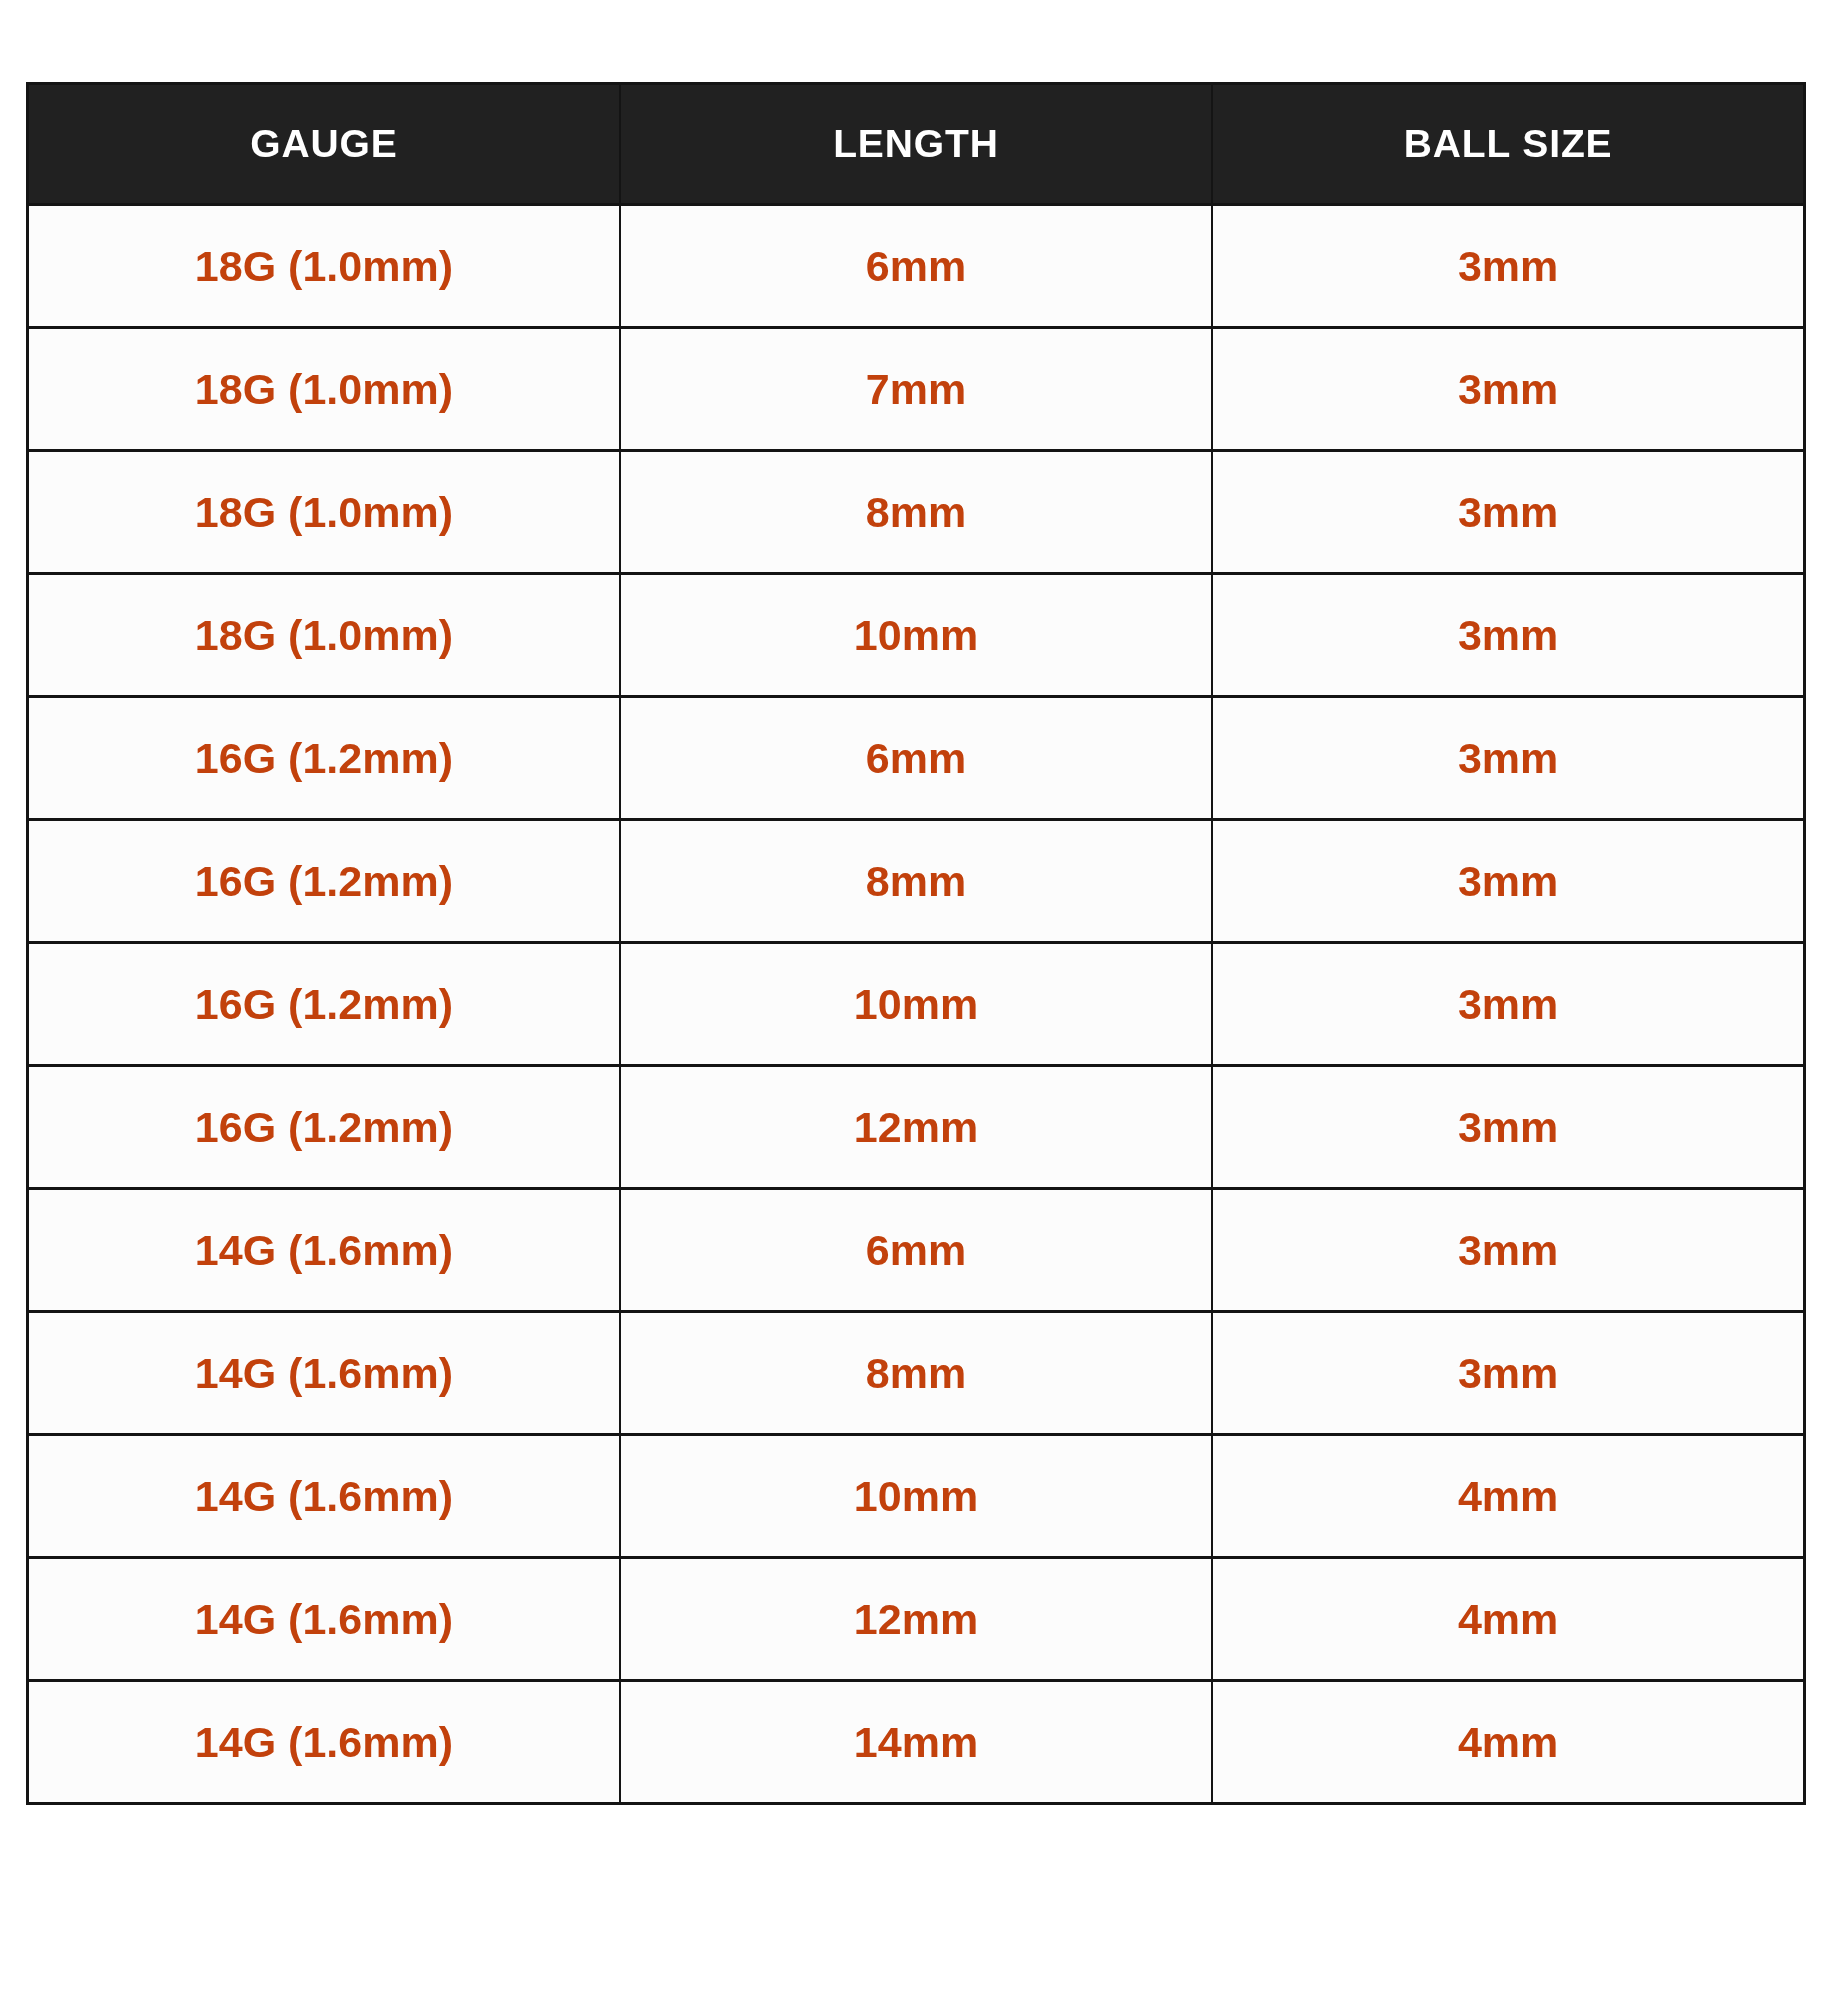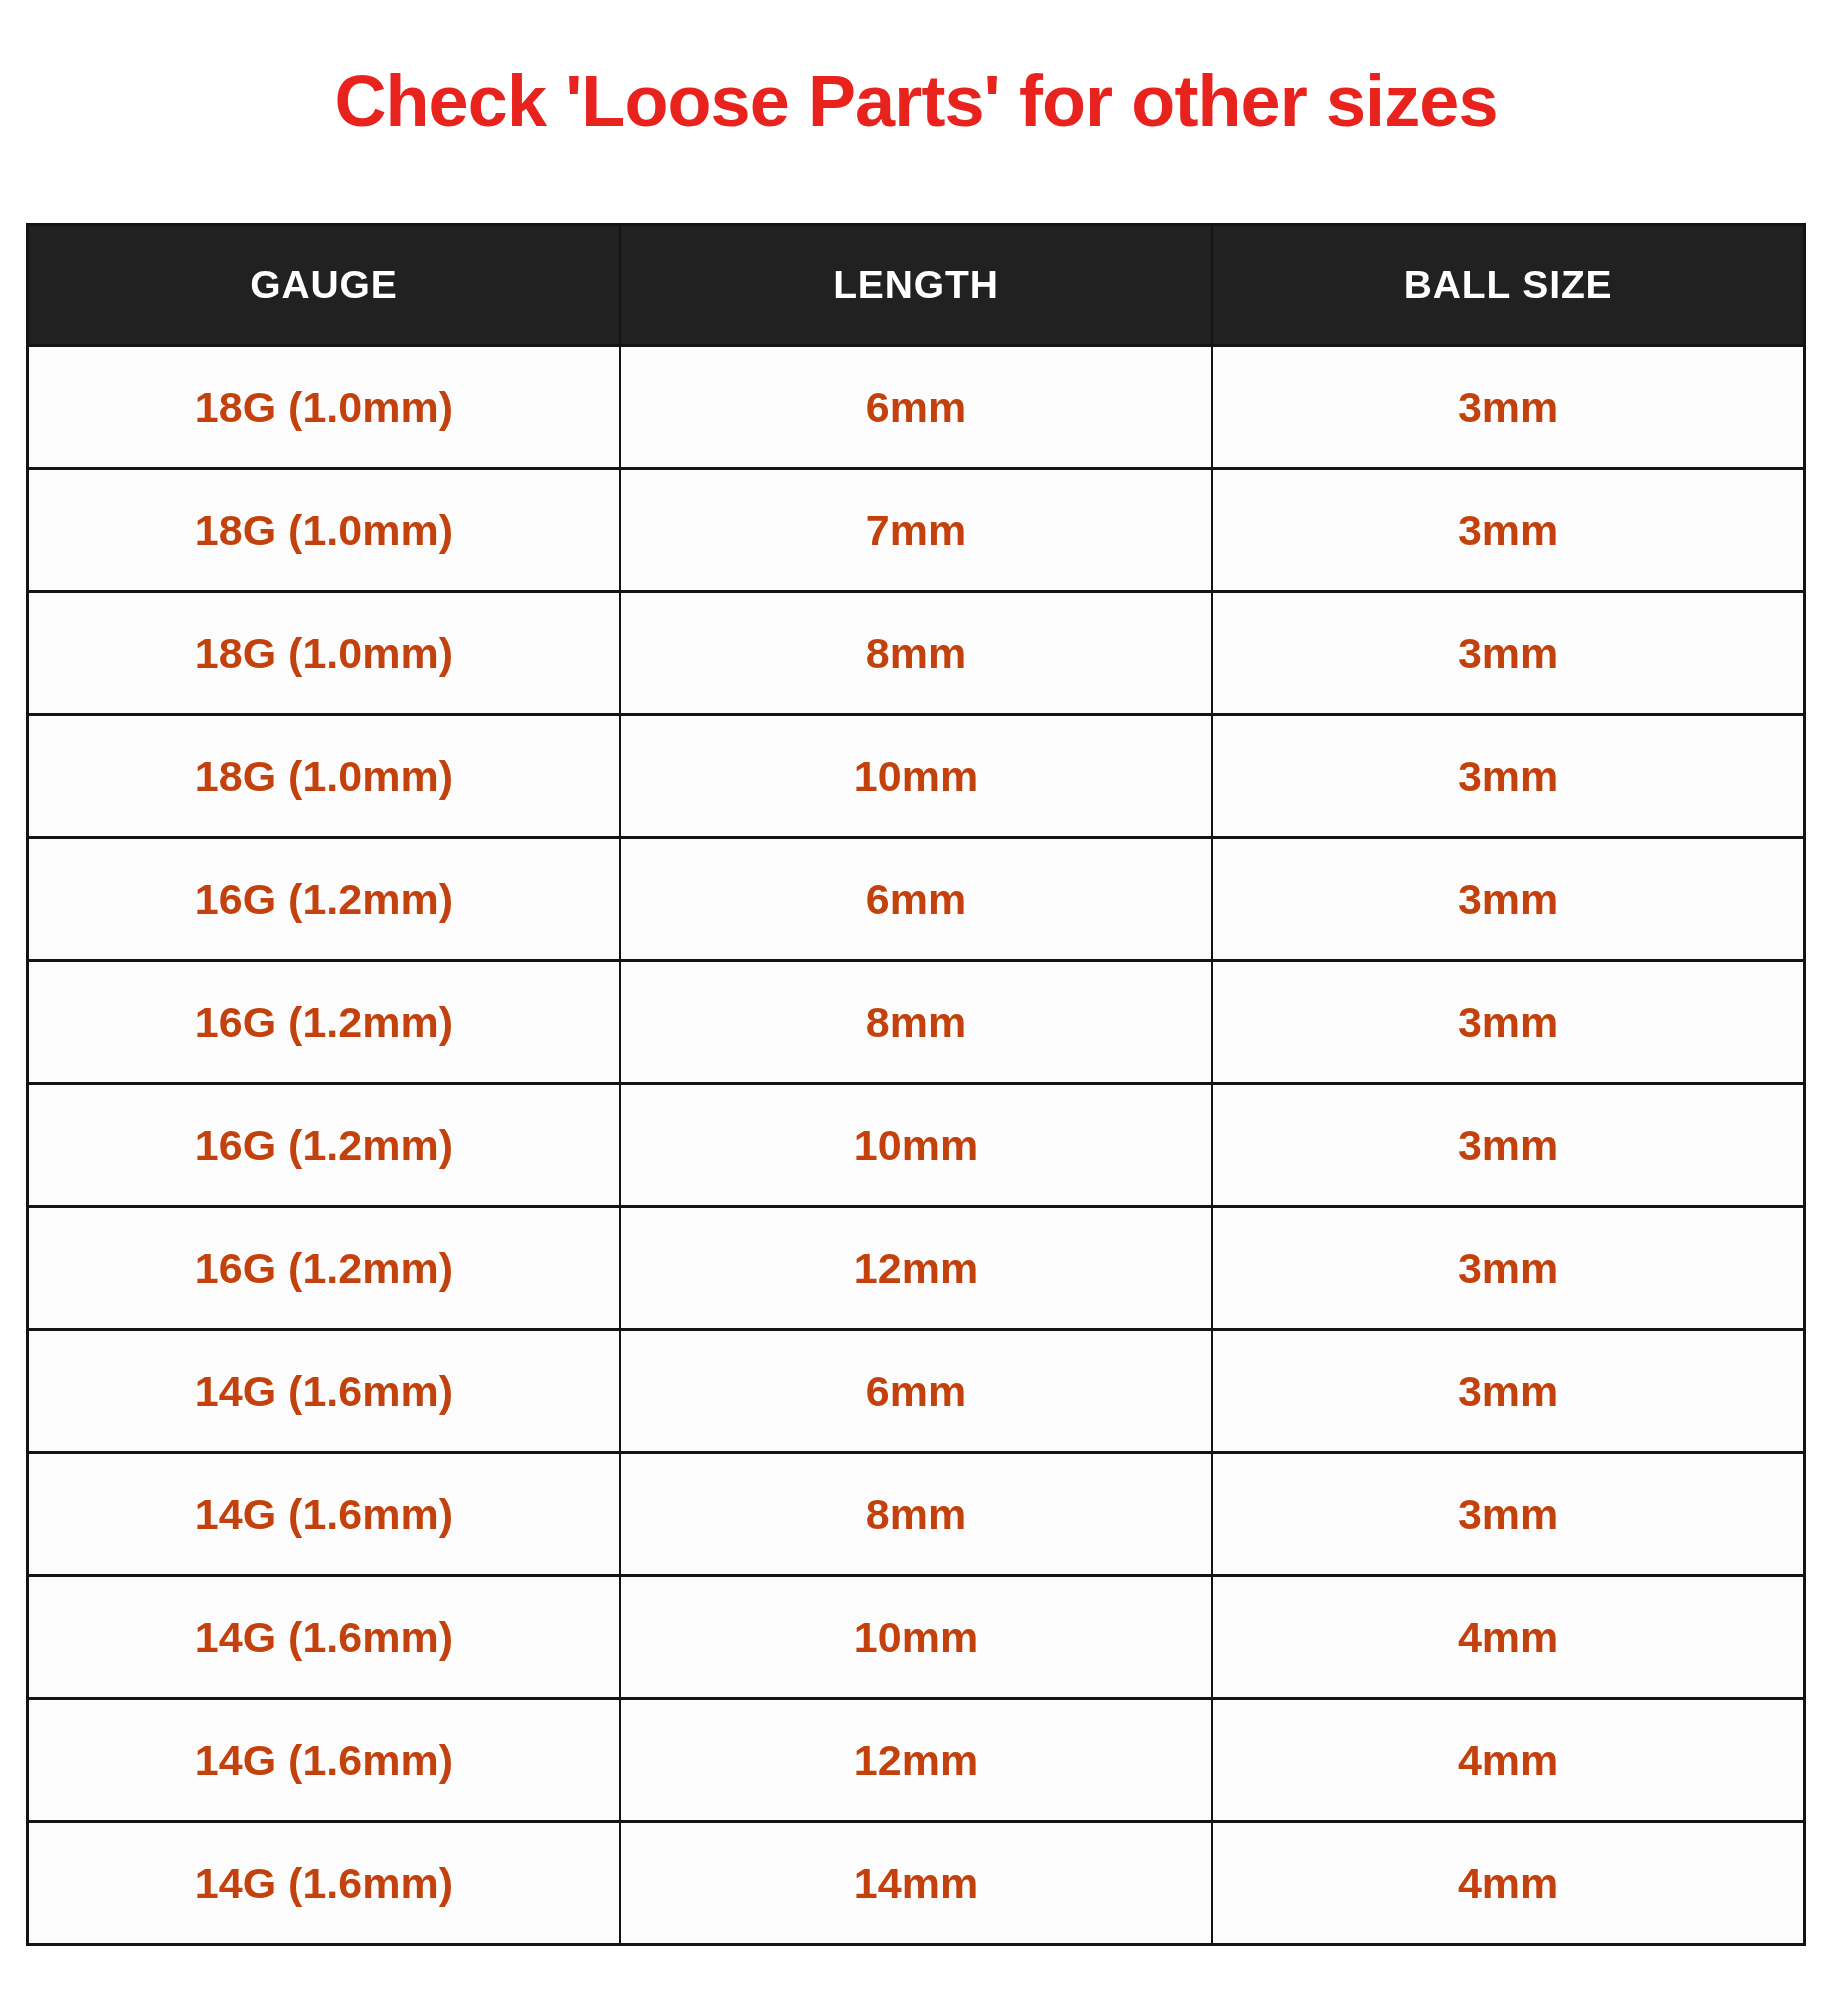--- a/index.html
+++ b/index.html
@@ -52,21 +52,20 @@
     border: 2.8px solid #141414;
     border-top-width: 3.8px;
     border-bottom-width: 3.8px;
   }
 </style>
 </head>
 <body>
 
 <div class="page">
 
-  <div class="title">Check 'Loose Parts' for other sizes</div>
 
   <table class="size-table">
     <thead>
       <tr>
         <th>GAUGE</th>
         <th>LENGTH</th>
         <th>BALL SIZE</th>
       </tr>
     </thead>
     <tbody>

